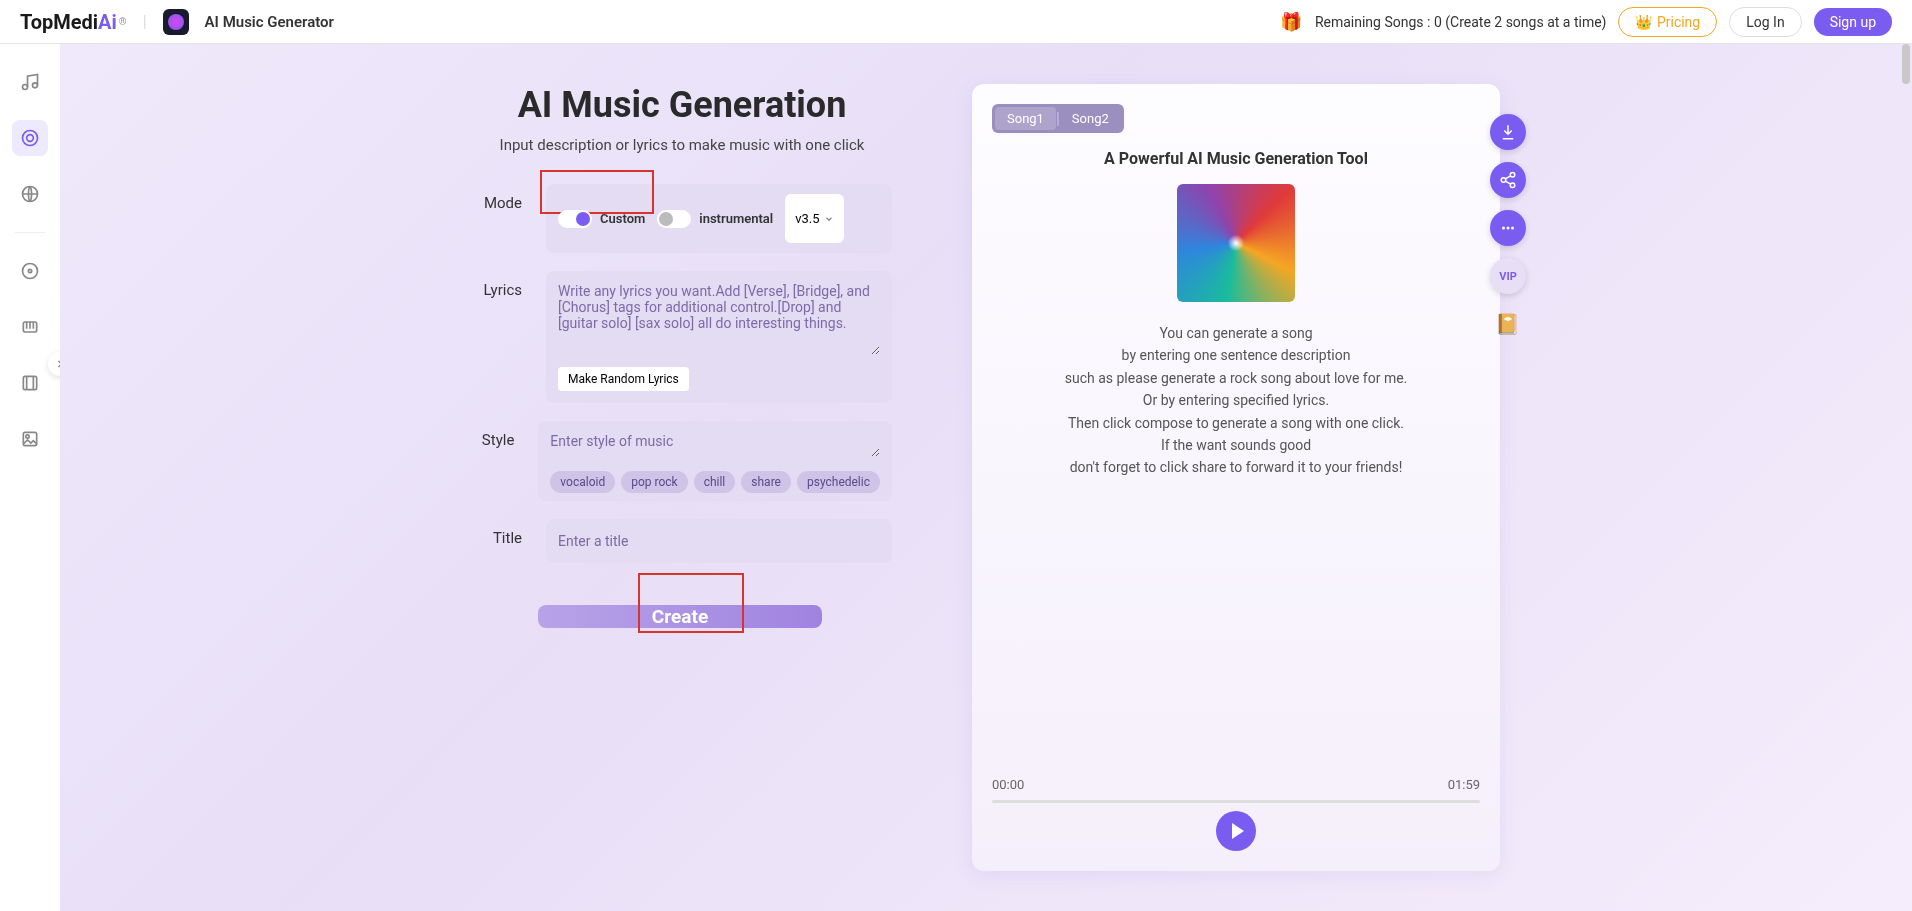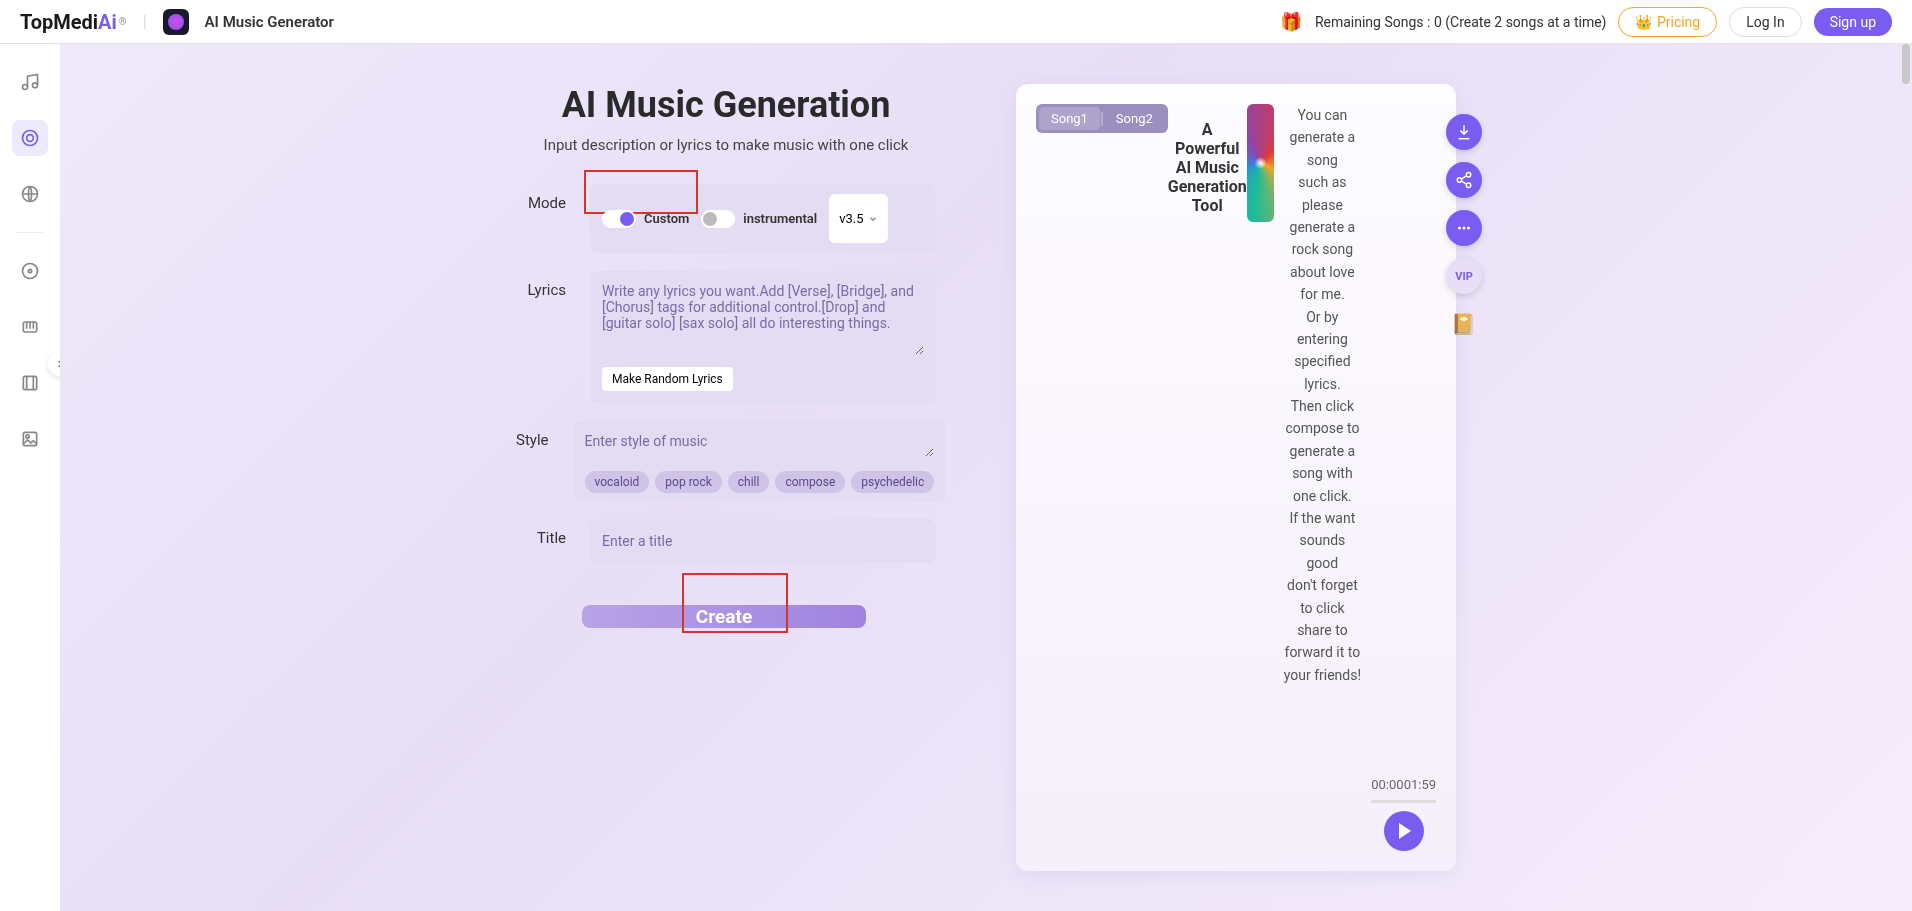--- a/index.html
+++ b/index.html
@@ -59,21 +59,21 @@
 .style-textarea::placeholder { color:#7b6ba8; }
 .tags { display:flex; gap:6px; margin-top:10px; overflow:hidden; }
 .tag { background:#cfc3e8; color:#5a4a8a; font-size:12px; padding:4px 10px; border-radius:12px; white-space:nowrap; cursor:pointer; }
 
 .title-input { width:100%; background:#e4dcf2; border:none; border-radius:8px; padding:14px 12px; font-size:14px; color:#4d7c0f; }
 .title-input::placeholder { color:#7b6ba8; }
 
 .create-btn { width:284px; margin-left:66px; background:linear-gradient(90deg, #b8a3e8, #a083e0); color:#fff; font-size:19px; font-weight:700; border:none; border-radius:8px; cursor:pointer;margin-top:24px; }
 
 
-.preview-panel { width: 440px; background: linear-gradient(180deg, #fdfcff, #f5effb); border-radius: 12px; padding: 20px; position: relative; box-shadow: 0 4px 20px rgba(120,90,200,0.1); display:flex; flex-direction:row; }
+.preview-panel { width: 528px; background: linear-gradient(180deg, #fdfcff, #f5effb); border-radius: 12px; padding: 20px; position: relative; box-shadow: 0 4px 20px rgba(120,90,200,0.1); display:flex; flex-direction:column; }
 .song-tabs { background:#9b8fc0; border-radius:6px; display:inline-flex; padding:3px; align-self:flex-start; }
 .song-tab { padding:4px 12px; font-size:13px; color:#fff; cursor:pointer; border-radius:4px; }
 .song-tab.active { background:rgba(255,255,255,0.18); }
 .song-tab-sep { color:#c8bfe0; align-self:center; }
 .preview-title { font-size:16px; font-weight:700; color:#333; text-align:center; margin:16px 0; }
 .album-art { width:118px; height:118px; margin:0 auto 20px; border-radius:6px; background: radial-gradient(circle at 50% 50%, #fff 0%, transparent 10%), conic-gradient(from 45deg, #e03a3a, #f5a623, #1abc9c, #2e86de, #8e44ad, #e03a3a); background-blend-mode: normal; }
 .preview-desc { font-size:14px; color:#555; text-align:center; line-height:1.6; padding: 0 10px; }
 .side-btns { position:absolute; right:-26px; top:30px; display:flex; flex-direction:column; gap:12px; }
 .side-btn { width:36px; height:36px; border-radius:50%; background:#7b5cf0; color:#fff; display:flex; align-items:center; justify-content:center; cursor:pointer; box-shadow:0 2px 6px rgba(0,0,0,0.15); }
 .side-btn.vip { background:#e8dff7; color:#7b5cf0; font-size:11px; font-weight:700; }
@@ -207,21 +207,21 @@
     </div>
 
     <div class="form-row">
       <div class="form-label">Style</div>
       <div class="form-control style-box">
         <textarea class="style-textarea" placeholder="Enter style of music" style=""></textarea>
         <div class="tags">
           <span class="tag">vocaloid</span>
           <span class="tag">pop rock</span>
           <span class="tag">chill</span>
-          <span class="tag">compose</span>
+          <span class="tag">share</span>
           <span class="tag">psychedelic</span>
         </div>
       </div>
     </div>
 
     <div class="form-row">
       <div class="form-label">Title</div>
       <div class="form-control">
         <input class="title-input" placeholder="Enter a title" style="">
       </div>
@@ -236,20 +236,21 @@
   <div class="preview-panel">
     <div class="song-tabs">
       <div class="song-tab active">Song1</div>
       <span class="song-tab-sep">|</span>
       <div class="song-tab">Song2</div>
     </div>
     <div class="preview-title">A Powerful AI Music Generation Tool</div>
     <div class="album-art"></div>
     <div class="preview-desc">
       <div>You can generate a song</div>
+      <div>by entering one sentence description</div>
       <div>such as please generate a rock song about love for me.</div>
       <div>Or by entering specified lyrics.</div>
       <div>Then click compose to generate a song with one click.</div>
       <div>If the want sounds good</div>
       <div>don't forget to click share to forward it to your friends!</div>
     </div>
 
     <div class="side-btns">
       <div class="side-btn">
           <svg width="18" height="18" viewBox="0 0 24 24" fill="none" stroke="#fff" stroke-width="2">

